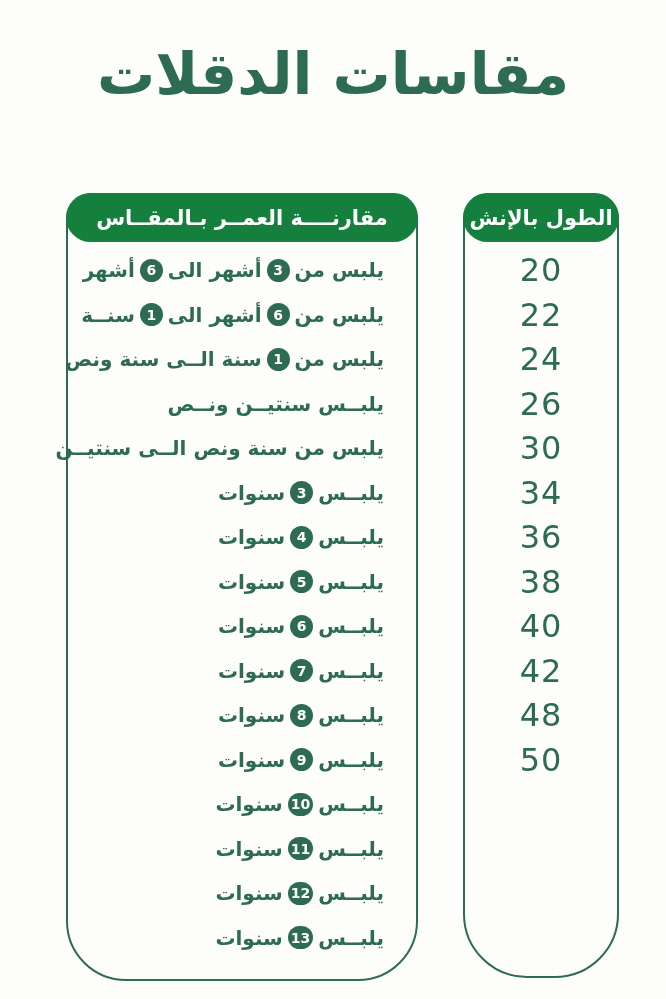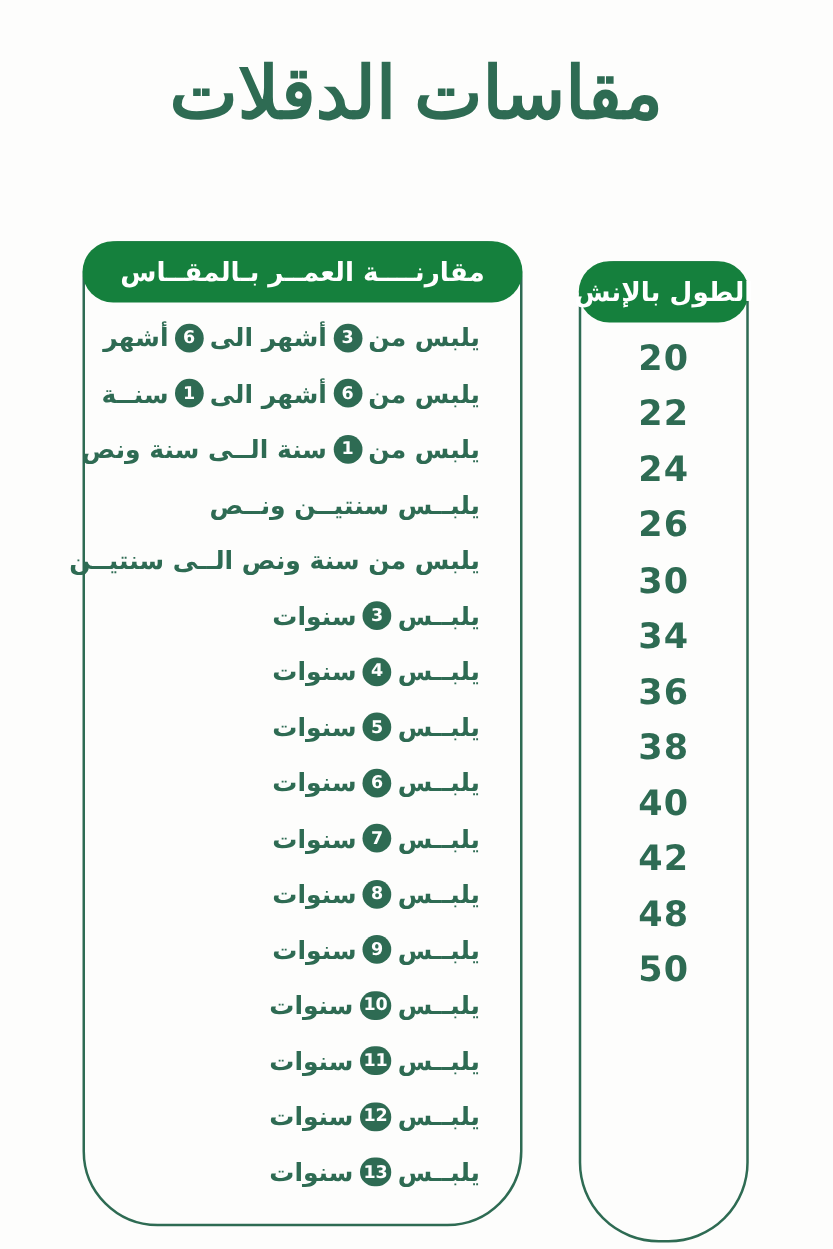--- a/index.html
+++ b/index.html
@@ -11,35 +11,34 @@
     overflow:hidden;
   }
   .page-title {
     position:absolute;
     top:40px; left:0; width:666px;
     text-align:center;
     direction:rtl;
     font-size:58px;
     font-weight:bold;
     color:#2e6b53;
-    font-family:Liberation Serif, serif;
   }
   .box {
     position:absolute;
     border:2px solid #2e6b53;
     background:#fdfdfc;
   }
   .age-box {
     left:66px; top:193px;
     width:352px; height:788px;
     border-radius:28px 28px 60px 60px;
   }
   .len-box {
-    left:463px; top:209px;
-    width:136px; height:785px;
+    left:463px; top:193px;
+    width:156px; height:785px;
     border-radius:28px 28px 64px 64px;
   }
   .pill {
     position:absolute;
     top:-2px; left:-2px; right:-2px;
     height:49px;
     background:#15803d;
     border-radius:26px;
     display:flex; align-items:center; justify-content:center;
     direction:rtl;
@@ -73,22 +72,22 @@
     font-size:14px;
     font-weight:bold;
     margin:0 3px;
     direction:ltr;
     line-height:1;
   }
   .len-value {
     height:44.5px;
     display:flex; align-items:center; justify-content:center;
     color:#2e6b53;
-    font-weight:bold;
-    font-size:28px;
+    font-weight:normal;
+    font-size:32px;
     letter-spacing:1px;
   }
 </style>
 </head>
 <body>
 
 <h1 class="page-title">مقاسات الدقلات</h1>
 
 <div class="box age-box">
   <div class="pill">مقارنــــة العمــر بـالمقــاس</div>

